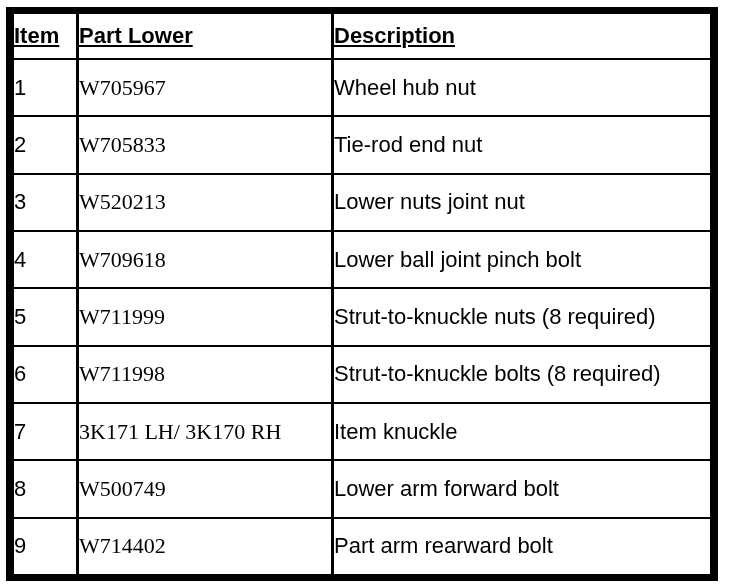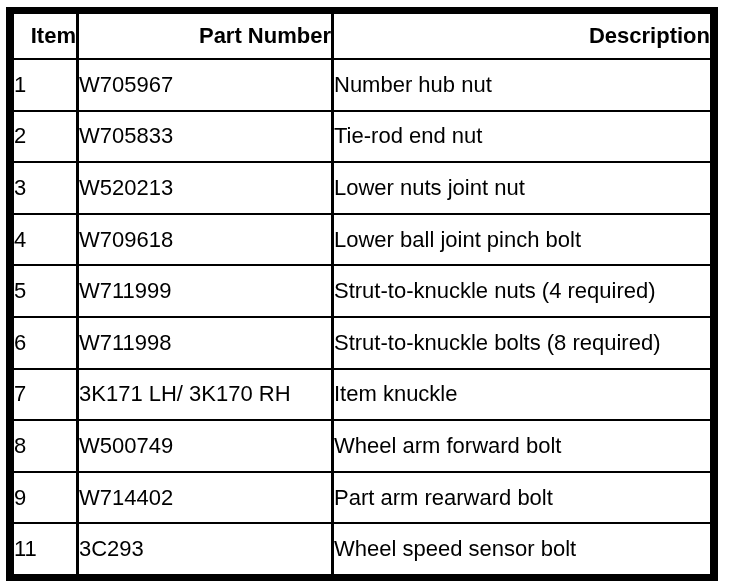--- a/index.html
+++ b/index.html
@@ -39,57 +39,58 @@
     padding: 0;
     font-size: 22px;
     line-height: 1;
     white-space: nowrap;
     overflow: hidden;
     vertical-align: middle;
     background: #ffffff;
   }
   table.parts th {
     font-weight: bold;
-    text-align: right;
+    text-align: left;
     height: 44px;
+    text-decoration: underline;
   }
   table.parts td {
     font-weight: normal;
     text-align: left;
     height: 45px;
   }
   col.col-item { width: 65px; }
   col.col-part { width: 255px; }
   col.col-desc { width: auto; }
   td.cell-item { padding-left: 12px; }
-  td.cell-part { padding-left: 10px; }
+  td.cell-part { padding-left: 10px; font-family: Liberation Serif, serif; }
   td.cell-desc { padding-left: 8px; }
 </style>
 </head>
 <body>
 
 <div class="table-wrap">
   <table class="parts">
     <colgroup>
       <col class="col-item">
       <col class="col-part">
       <col class="col-desc">
     </colgroup>
     <thead>
       <tr>
         <th>Item</th>
-        <th>Part Number</th>
+        <th>Part Lower</th>
         <th>Description</th>
       </tr>
     </thead>
     <tbody>
   <tr>
     <td class="cell-item">1</td>
     <td class="cell-part">W705967</td>
-    <td class="cell-desc">Number hub nut</td>
+    <td class="cell-desc">Wheel hub nut</td>
   </tr>
 
   <tr>
     <td class="cell-item">2</td>
     <td class="cell-part">W705833</td>
     <td class="cell-desc">Tie-rod end nut</td>
   </tr>
 
   <tr>
     <td class="cell-item">3</td>
@@ -99,48 +100,43 @@
 
   <tr>
     <td class="cell-item">4</td>
     <td class="cell-part">W709618</td>
     <td class="cell-desc">Lower ball joint pinch bolt</td>
   </tr>
 
   <tr>
     <td class="cell-item">5</td>
     <td class="cell-part">W711999</td>
-    <td class="cell-desc">Strut-to-knuckle nuts (4 required)</td>
+    <td class="cell-desc">Strut-to-knuckle nuts (8 required)</td>
   </tr>
 
   <tr>
     <td class="cell-item">6</td>
     <td class="cell-part">W711998</td>
     <td class="cell-desc">Strut-to-knuckle bolts (8 required)</td>
   </tr>
 
   <tr>
     <td class="cell-item">7</td>
     <td class="cell-part">3K171 LH/ 3K170 RH</td>
     <td class="cell-desc">Item knuckle</td>
   </tr>
 
   <tr>
     <td class="cell-item">8</td>
     <td class="cell-part">W500749</td>
-    <td class="cell-desc">Wheel arm forward bolt</td>
+    <td class="cell-desc">Lower arm forward bolt</td>
   </tr>
 
   <tr>
     <td class="cell-item">9</td>
     <td class="cell-part">W714402</td>
     <td class="cell-desc">Part arm rearward bolt</td>
   </tr>
 
 
-  <tr>
-    <td class="cell-item">11</td>
-    <td class="cell-part">3C293</td>
-    <td class="cell-desc">Wheel speed sensor bolt</td>
-  </tr>
 </tbody>
   </table>
 </div>
 
 </body></html>

